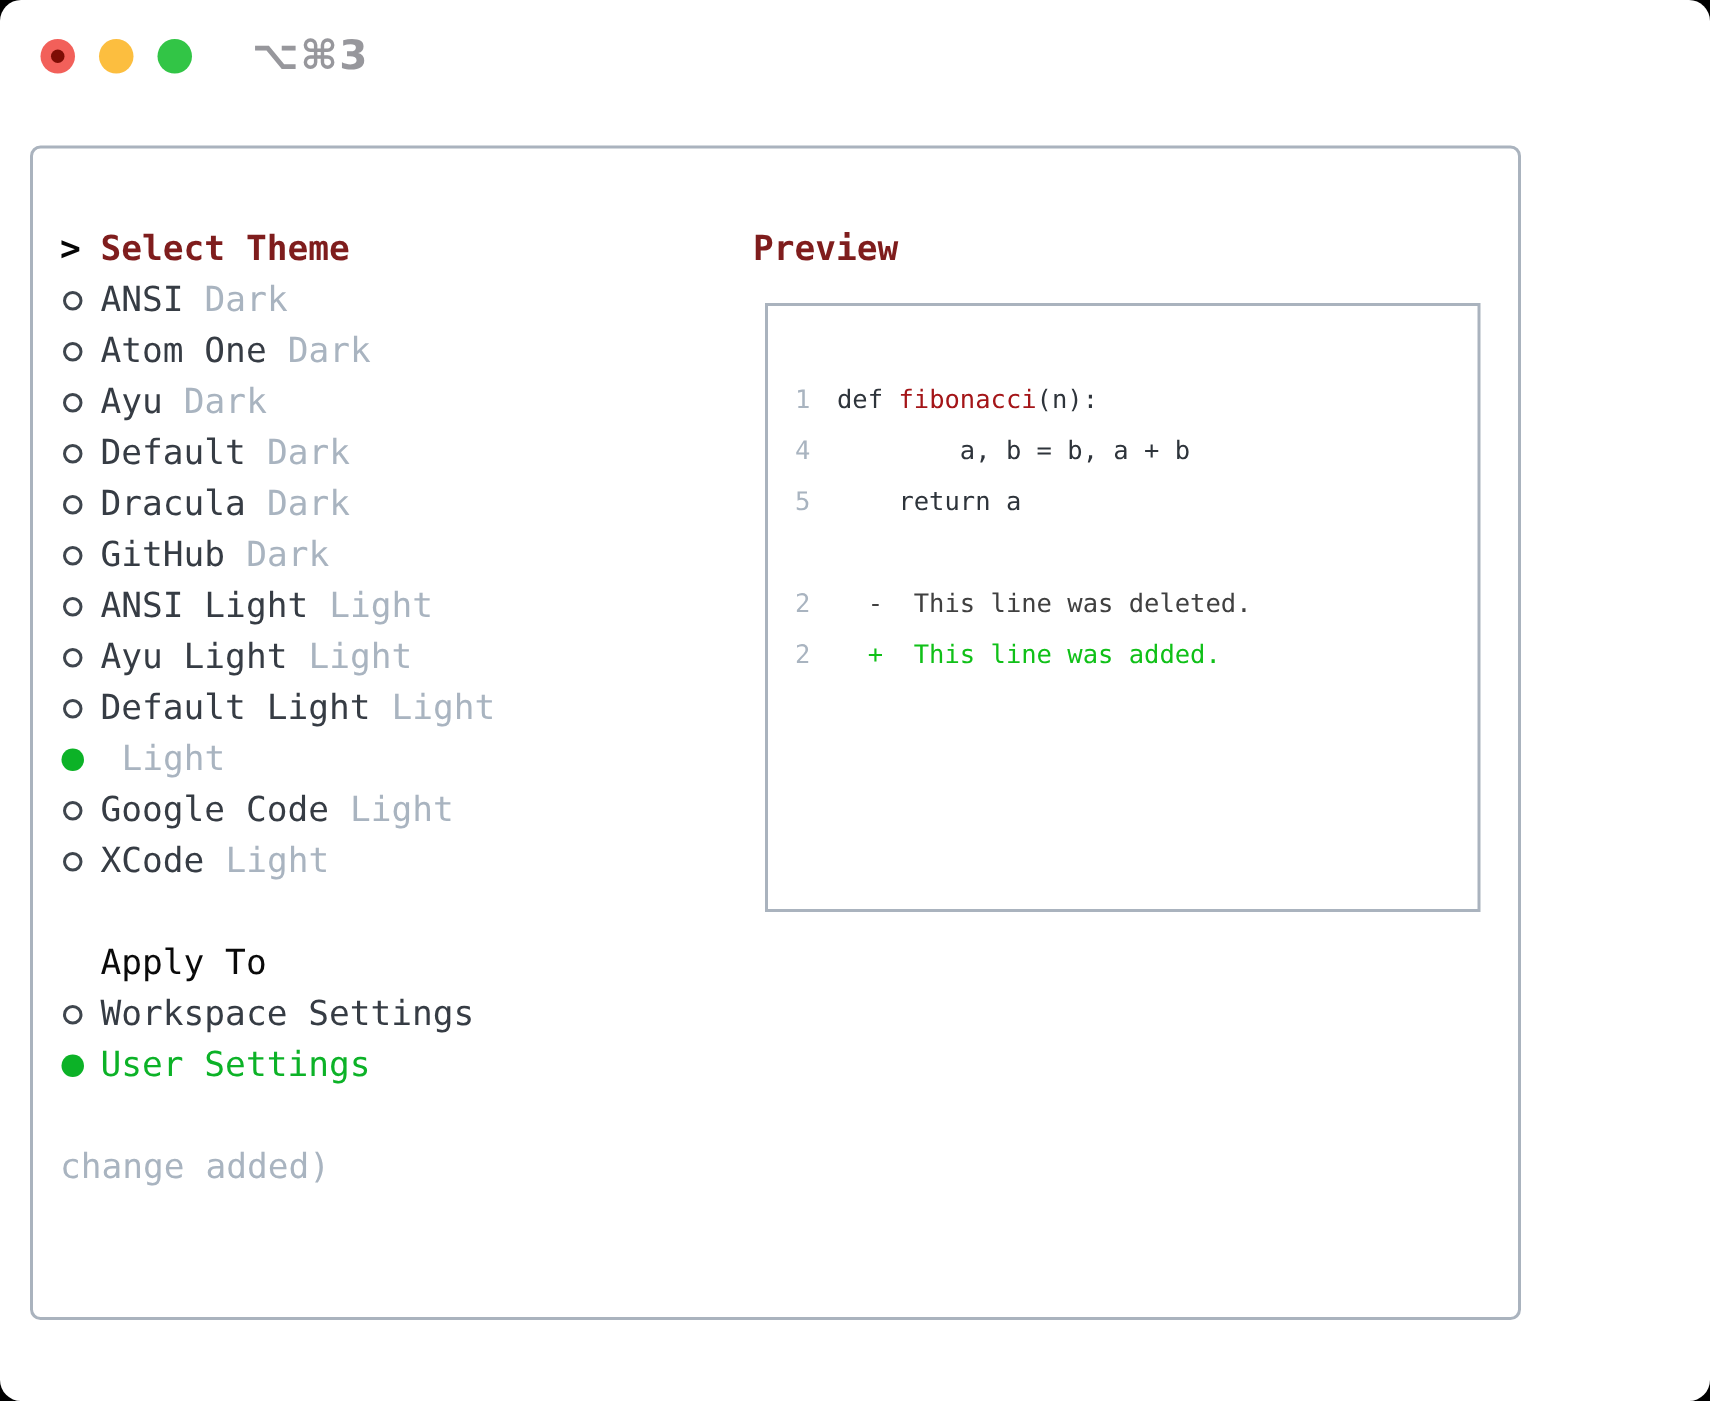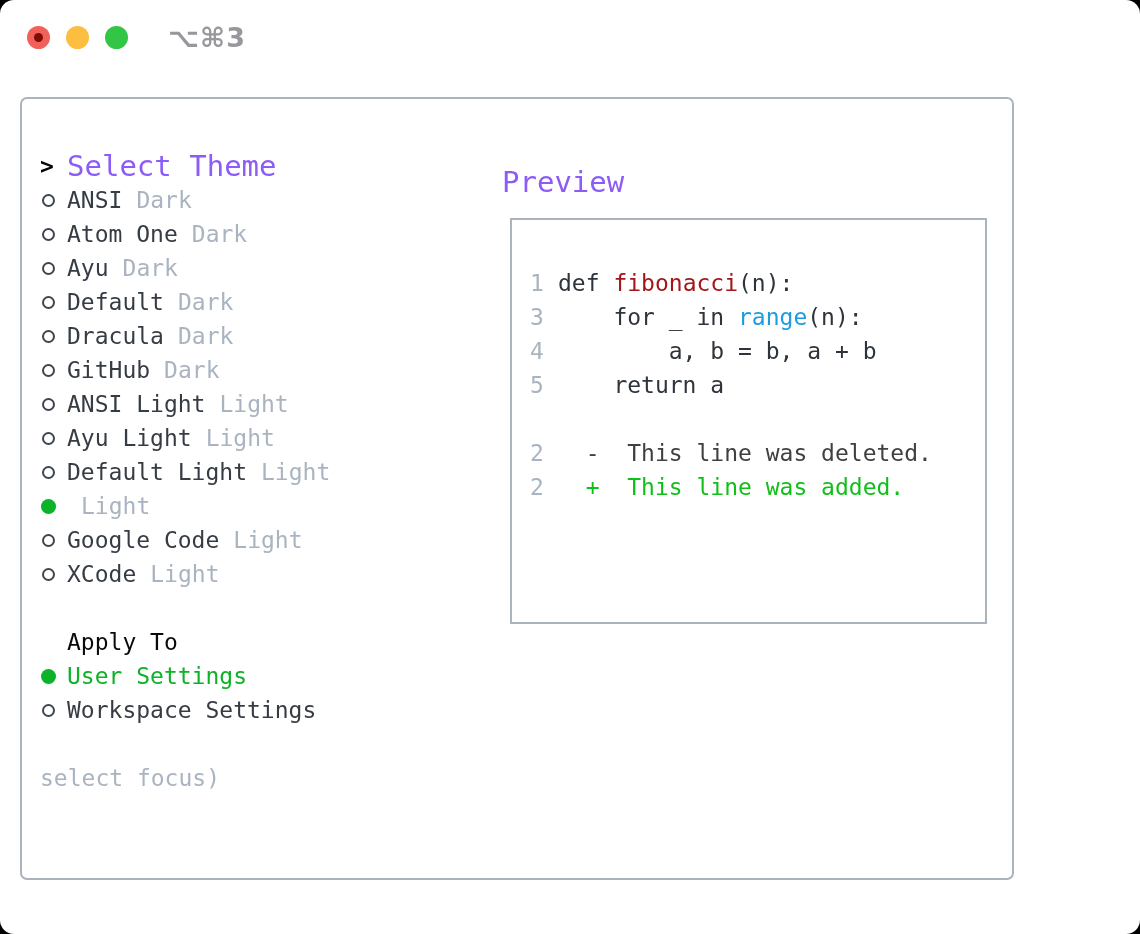--- a/index.html
+++ b/index.html
@@ -23,41 +23,41 @@
     color:#97979c; font-family:"DejaVu Sans", sans-serif; letter-spacing:1px;
   }
   
   .panel {
     position:absolute; left:20px; top:97px; width:994px; height:783px;
     border:2px solid #aab3be; border-radius:7px; background:#fff;
   }
   .row { height:34px; line-height:34px; display:flex; align-items:center; }
   .left  { position:absolute; left:18px; top:50px; width:450px;
            font-size:23px; color:#363c44; }
-  .right { position:absolute; left:478px; top:66px; width:510px; }
+  .right { position:absolute; left:478px; top:50px; width:510px; }
   .icon-col { display:inline-flex; width:27px; align-items:center; flex:none; }
   .prompt { color:#050505; font-weight:bold; }
-  .hdr { color:#8b5cf6; font-weight:normal; font-size:29px; }
+  .hdr { color:#7f1d1d; font-weight:bold; font-size:23px; }
   .radio {
     width:13px; height:13px; border:2px solid #3f464e; border-radius:50%;
     display:inline-block; margin-left:2px;
   }
   .radio.sel { width:15px; height:15px; border:none; background:#0cb227; margin-left:1px; }
   .nm.selgreen { color:#0cb227; }
   .tag { color:#a9b4c0; margin-left:14px; }
   .apply-hdr { color:#0a0a0a; }
   .hint-line { color:#a9b4c0; height:34px; line-height:34px; white-space:pre; }
   
   .right .header-row { padding-left:2px; }
   .pbox {
     margin-top:19px; margin-left:10px; width:477px; height:406px;
     border:2px solid #aab3be; background:#fff;
     padding:46px 0 0 18px; font-size:23px;
   }
-  .cl { height:34px; line-height:34px; white-space:pre; font-size:23px; }
+  .cl { height:34px; line-height:34px; white-space:pre; font-size:17px; }
   .ln { display:inline-block; width:28px; color:#a9b4c0; }
   .t-code    { color:#2e343b; }
   .t-func    { color:#a41518; }
   .t-num     { color:#0e7f80; }
   .t-builtin { color:#1e9be0; }
   .t-ctx     { color:#8a939d; }
   .t-del     { color:#404040; }
   .t-add     { color:#10c018; }
 </style>
 </head>
@@ -171,46 +171,45 @@
       <div class="row"></div>
 
       <div class="row">
         <span class="icon-col"></span>
         <span class="apply-hdr">Apply To</span>
       </div>
 
       <div id="apply-list">
           <div class="row apply-row">
             <span class="icon-col">
+              <span class="radio"></span>
+            </span>
+            <span class="nm">Workspace Settings</span>
+          </div>
+          <div class="row apply-row">
+            <span class="icon-col">
               <span class="radio sel"></span>
             </span>
             <span class="nm selgreen">User Settings</span>
           </div>
-          <div class="row apply-row">
-            <span class="icon-col">
-              <span class="radio"></span>
-            </span>
-            <span class="nm">Workspace Settings</span>
-          </div>
         </div>
 
       <div class="row"></div>
 
       <div id="hint">
-          <div class="hint-line">select focus)</div>
+          <div class="hint-line">change added)</div>
         </div>
     </div>
 
     <div class="right">
       <div class="row header-row">
         <span class="hdr">Preview</span>
       </div>
       <div class="pbox" id="pbox">
           <div class="cl"><span class="ln">1</span><span class="t-code">def </span><span class="t-func">fibonacci</span><span class="t-code">(n):</span></div>
-          <div class="cl"><span class="ln">3</span><span class="t-code">    for _ in </span><span class="t-builtin">range</span><span class="t-code">(n):</span></div>
           <div class="cl"><span class="ln">4</span><span class="t-code">        a, b = b, a + b</span></div>
           <div class="cl"><span class="ln">5</span><span class="t-code">    return a</span></div>
           <div class="cl"><span class="ln"></span></div>
           <div class="cl"><span class="ln">2</span><span class="t-del">  -  This line was deleted.</span></div>
           <div class="cl"><span class="ln">2</span><span class="t-add">  +  This line was added.</span></div>
         </div>
     </div>
 
   </div>
 </div>

